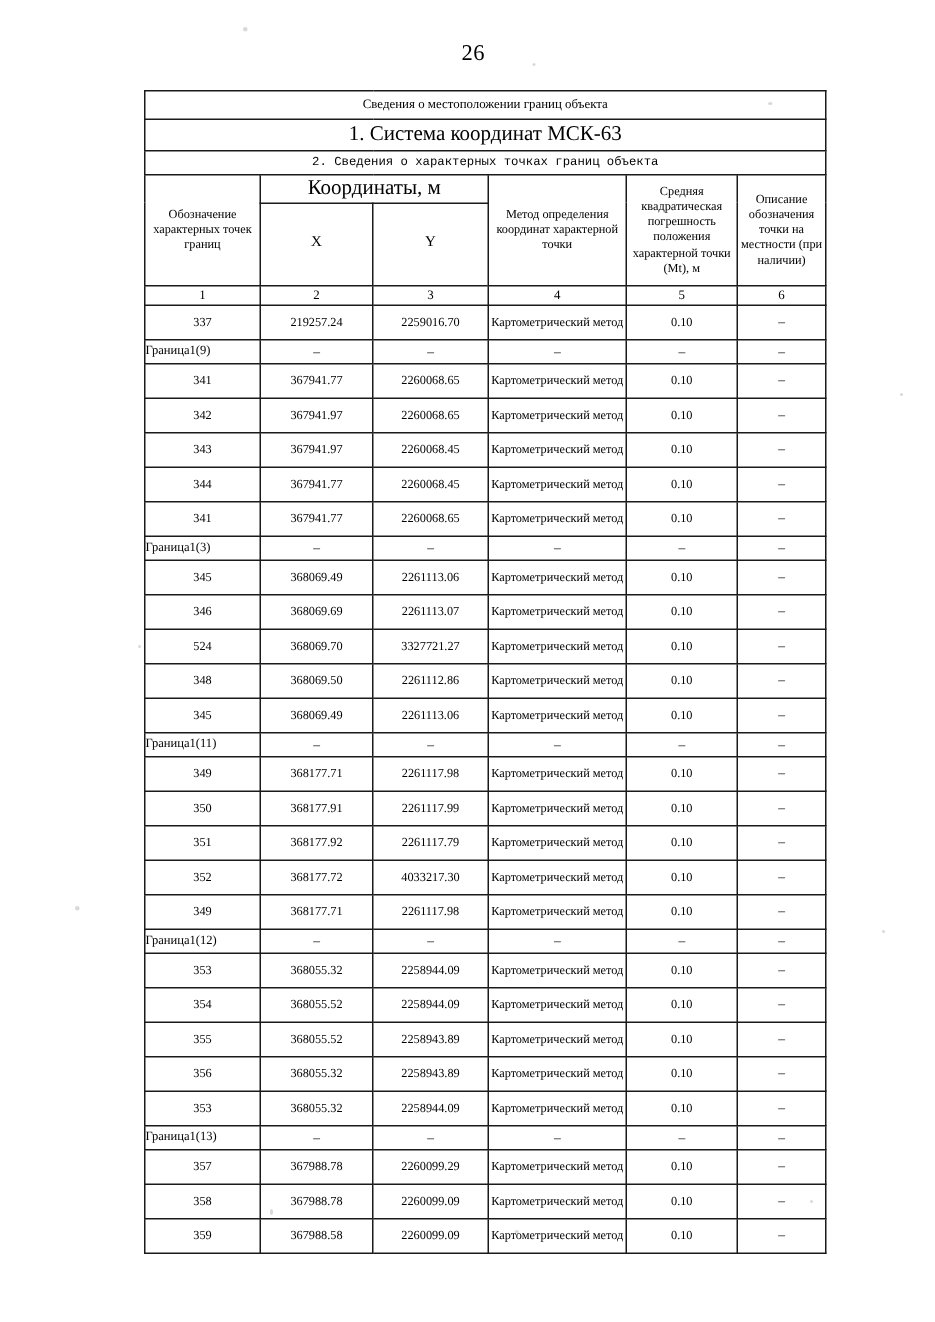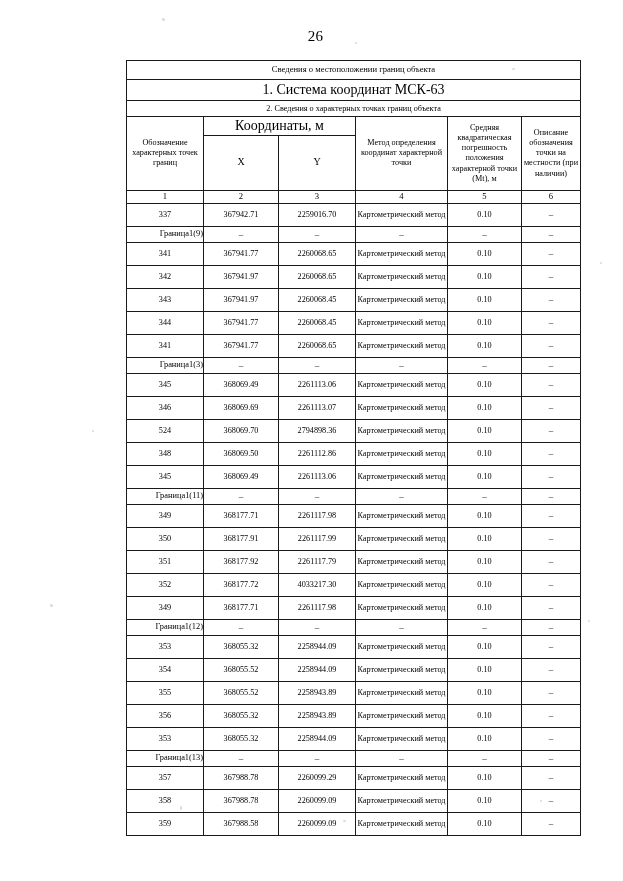--- a/index.html
+++ b/index.html
@@ -24,21 +24,21 @@
     position: absolute;
     top: 28px;
     left: 4px;
     width: 623px;
     text-align: center;
     font-size: 15px;
     letter-spacing: 0.3px;
   }
   .doc-table {
     position: absolute;
-    left: 126px;
+    left: 96px;
     top: 60px;
     width: 454px;
     border-collapse: collapse;
     table-layout: fixed;
     font-size: 8.2px;
     line-height: 1.12;
   }
   .doc-table td, .doc-table th {
     border: 1px solid #1a1a1a;
     padding: 0;
@@ -55,20 +55,21 @@
     height: 20px;
     font-size: 14px;
     text-align: left;
     padding-left: 4px;
   }
   .band-left2 {
     height: 15px;
     font-size: 8.2px;
     text-align: left;
     padding-left: 4px;
+    font-family: Liberation Mono, monospace;
   }
   .hdr {
     font-size: 8.2px;
     line-height: 1.25;
     padding: 2px 1px;
   }
   .hdr-top {
     height: 11px;
     font-size: 14px;
   }
@@ -80,21 +81,21 @@
     height: 12px;
     font-size: 8.6px;
   }
   .drow td {
     height: 22px;
   }
   .brow td {
     height: 15px;
   }
   .brow td.bname {
-    text-align: right;
+    text-align: left;
     font-size: 8.4px;
   }
   .method {
     line-height: 1.18;
     font-size: 8.2px;
   }
   .dash {
     font-size: 9px;
   }
   
@@ -155,21 +156,21 @@
         <td>2</td>
         <td>3</td>
         <td>4</td>
         <td>5</td>
         <td>6</td>
       </tr>
     </tbody>
     <tbody id="rows-body">
         <tr class="drow">
           <td>337</td>
-          <td>367942.71</td>
+          <td>219257.24</td>
           <td>2259016.70</td>
           <td class="method">Картометрический метод</td>
           <td>0.10</td>
           <td class="dash">–</td>
         </tr>
         <tr class="brow">
           <td class="bname">Граница1(9)</td>
           <td class="dash">–</td>
           <td class="dash">–</td>
           <td class="dash">–</td>
@@ -236,21 +237,21 @@
           <td>346</td>
           <td>368069.69</td>
           <td>2261113.07</td>
           <td class="method">Картометрический метод</td>
           <td>0.10</td>
           <td class="dash">–</td>
         </tr>
         <tr class="drow">
           <td>524</td>
           <td>368069.70</td>
-          <td>2794898.36</td>
+          <td>3327721.27</td>
           <td class="method">Картометрический метод</td>
           <td>0.10</td>
           <td class="dash">–</td>
         </tr>
         <tr class="drow">
           <td>348</td>
           <td>368069.50</td>
           <td>2261112.86</td>
           <td class="method">Картометрический метод</td>
           <td>0.10</td>

